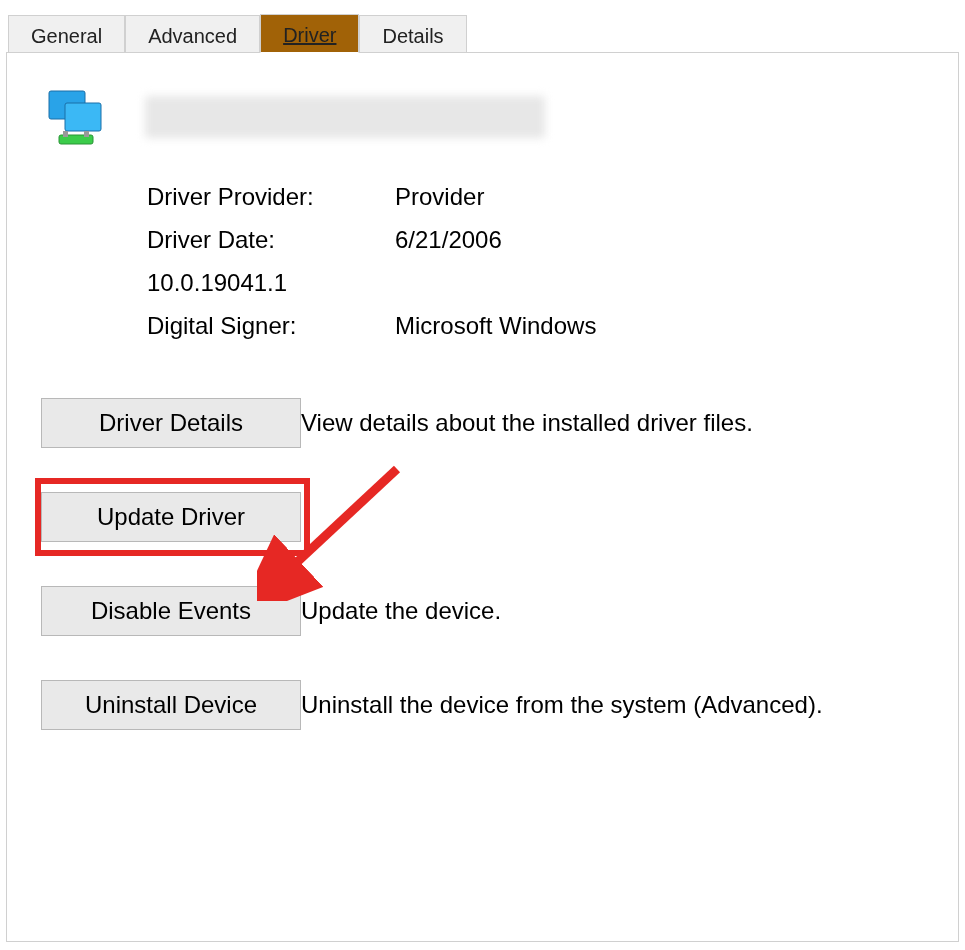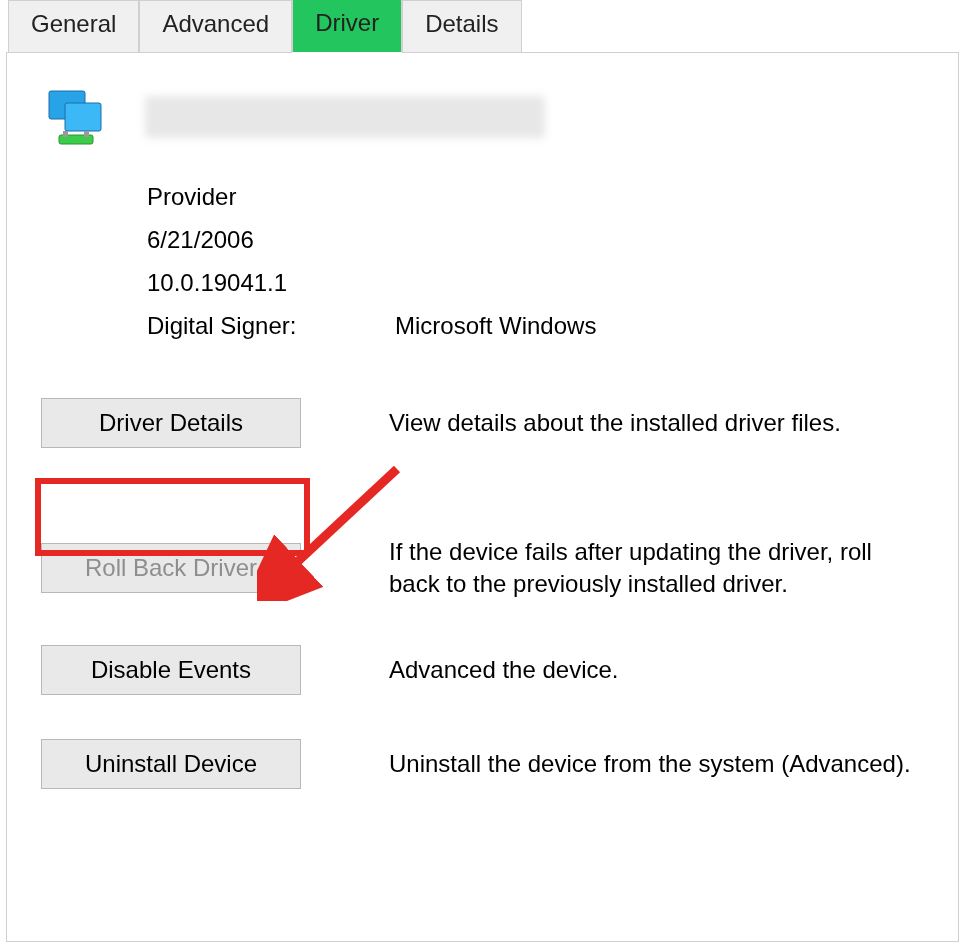--- a/index.html
+++ b/index.html
@@ -13,36 +13,37 @@
       position: relative;
     }
     .tabstrip {
       display: flex;
       align-items: flex-end;
       height: 52px;
       padding-left: 8px;
       background: #fff;
     }
     .tab {
-      padding: 9px 22px 15px 22px;
+      padding: 9px 22px 5px 22px;
       background: #f0f0f0;
       border: 1px solid #d0d0d0;
       border-bottom: none;
       margin-right: 0;
       color: #222;
       cursor: pointer;
-      font-size: 24px;
+      font-size: 20px;
       position: relative;
       top: 1px;
     }
     .tab.active {
-      background: #22c55e;
+      background: #a16207;
       border: 1px solid #d0d0d0;
       border-bottom: 1px solid #fff;
       z-index: 3;
+      text-decoration: underline;
     }
     .panel {
       border: 1px solid #d0d0d0;
       border-top: 1px solid #d0d0d0;
       margin: 0 6px 6px 6px;
       height: 890px;
       padding: 34px 30px 30px 30px;
       position: relative;
       background: #fff;
     }
@@ -70,40 +71,38 @@
       margin-bottom: 58px;
     }
     .info-row { display: flex; margin-bottom: 15px; }
     .info-label { width: 248px; }
     .info-value { }
     .action-row {
       display: flex;
       align-items: center;
       margin-bottom: 44px;
       position: relative;
-      gap: 36px;
     }
     .btn {
       width: 260px;
       height: 50px;
       background: #e9e9e9;
       border: 1px solid #b8b8b8;
       font-family: inherit;
       font-size: 24px;
       color: #000;
       cursor: pointer;
       margin-left: 4px;
       flex-shrink: 0;
     }
     .btn:disabled {
       color: #8e8e8e;
       cursor: default;
     }
     .desc {
-      margin-left: 52px;
       line-height: 1.35;
       max-width: 600px;
     }
     .highlight-box {
       position: absolute;
       left: -2px;
       top: -14px;
       width: 275px;
       height: 78px;
       border: 6px solid #e62824;
@@ -136,51 +135,50 @@
         <rect x="16" y="48" width="34" height="9" rx="2" fill="#3bcc4a" stroke="#2a9436" stroke-width="1"></rect>
         <rect x="20" y="44" width="5" height="6" fill="#999"></rect>
         <rect x="41" y="44" width="5" height="6" fill="#999"></rect>
       </svg>
     </div>
     <div class="device-name-blur"></div>
   </div>
 
   <div class="info-grid">
     <div class="info-row">
+      <div class="info-label">Driver Provider:</div>
       <div class="info-value">Provider</div>
     </div>
     <div class="info-row">
+      <div class="info-label">Driver Date:</div>
       <div class="info-value">6/21/2006</div>
     </div>
     <div class="info-row">
       <div class="info-value">10.0.19041.1</div>
     </div>
     <div class="info-row">
       <div class="info-label">Digital Signer:</div>
       <div class="info-value">Microsoft Windows</div>
     </div>
   </div>
 
   <div class="action-row">
     <button class="btn">Driver Details</button>
     <div class="desc">View details about the installed driver files.</div>
   </div>
 
   <div class="action-row">
     <div class="highlight-box"></div>
+    <button class="btn">Update Driver</button>
   </div>
 
-  <div class="action-row">
-    <button class="btn" disabled="">Roll Back Driver</button>
-    <div class="desc">If the device fails after updating the driver, roll back to the previously installed driver.</div>
-  </div>
 
   <div class="action-row">
     <button class="btn">Disable Events</button>
-    <div class="desc">Advanced the device.</div>
+    <div class="desc">Update the device.</div>
   </div>
 
   <div class="action-row">
     <button class="btn">Uninstall Device</button>
     <div class="desc">Uninstall the device from the system (Advanced).</div>
   </div>
 
   <svg class="arrow" style="left:250px; top:408px;" width="160" height="140" viewBox="0 0 160 140">
     <defs>
       <marker id="ah" markerWidth="12" markerHeight="12" refX="3" refY="4" orient="auto">

